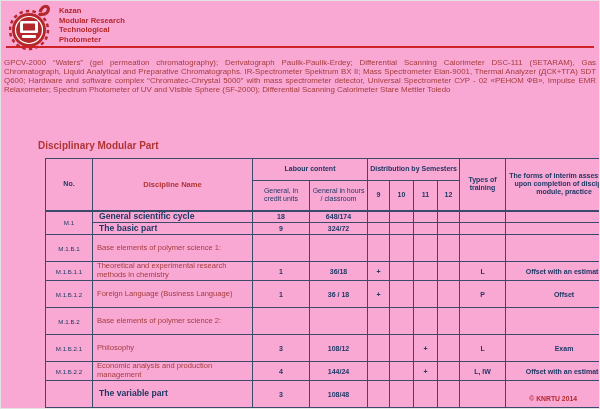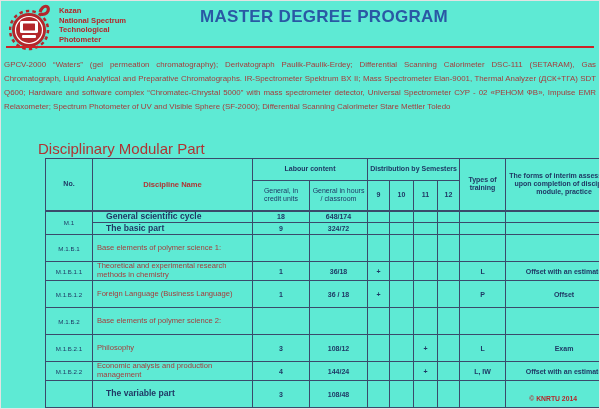--- a/index.html
+++ b/index.html
@@ -1,43 +1,43 @@
 <!DOCTYPE html>
 <html><head>
 <meta charset="utf-8">
 <style>
   * { margin:0; padding:0; box-sizing:border-box; }
   html,body { background:#fff; }
   body { font-family:"Liberation Sans", sans-serif; }
   .slide {
-    position:relative; width:600px; height:409px; background:#5eead4;
+    position:relative; width:600px; height:409px; background:#f9a8d4;
     overflow:hidden; border:1px solid #e3e3e3;
   }
   
   .logo { position:absolute; left:8px; top:2px; width:44px; height:48px; }
   .univ {
     position:absolute; left:58px; top:5px;
     color:#b4272b; font-weight:bold; font-size:7.6px; line-height:9.6px;
   }
   .titles {
     position:absolute; left:0; right:0; top:6px; text-align:center; padding-left:48px;
     color:#2a58a4;
   }
   .title-main { font-size:17px; font-weight:bold; letter-spacing:0.3px; }
   .title-sub  { font-size:11px; font-weight:bold; margin-top:3px; letter-spacing:0.4px; }
   .rule { position:absolute; left:5px; right:5px; top:45px; height:2px; background:#cd2327; }
   
   .intro {
     position:absolute; left:3px; right:3px; top:57px;
-    color:#a53c3c; font-size:7.9px; line-height:14px; text-align:justify;
+    color:#a53c3c; font-size:7.9px; line-height:9px; text-align:justify;
   }
   
   .section-label {
     position:absolute; left:31px; top:139px;
-    color:#b03434; font-weight:normal; font-size:15px;padding-left:6px;
+    color:#b03434; font-weight:bold; font-size:10px;padding-left:6px;
   }
   
   .tbl-wrap { position:absolute; left:8px; top:157px; }
   table { border-collapse:collapse; table-layout:fixed; width:577px;margin-left:36px; }
   th, td {
     border:1px solid #3a4a6b; padding:0 2px; vertical-align:middle;
     overflow:hidden;
   }
   thead th { color:#1f3864; font-size:7px; line-height:1.2; font-weight:bold; text-align:center; }
   thead tr.h1 { height:22px; }
@@ -45,21 +45,21 @@
   thead th.sub { font-weight:normal; font-size:7px; }
   thead th.red-head { color:#b03434; font-size:7.6px; }
   tbody tr { height:27px; }
   tbody tr:nth-child(1), tbody tr:nth-child(2) { height:12px; }
   tbody tr:nth-child(4), tbody tr:nth-child(8) { height:19px; }
   tbody tr:nth-child(11) { height:18px;font-family:Liberation Mono, monospace; }
   tbody tr:first-child td { border-top:2px solid #3a4a6b; }
   td { color:#1f3864; font-size:7px; text-align:center; }
   td.c-no { font-size:6.2px; }
   td.c-name { text-align:left; padding-left:4px; line-height:1.15; }
-  td.c-name.em-blue { color:#1f3864; font-weight:bold; font-size:8.6px; padding-left:13px; }
+  td.c-name.em-blue { color:#1f3864; font-weight:bold; font-size:8.6px; padding-left:6px; }
   td.c-name.em-red  { color:#a53c3c; font-size:7.6px; }
   td.c-num, td.c-assess, td.c-train { font-weight:bold; }
   td.c-sem { font-weight:bold; }
   
   .footer {
     position:absolute; right:22px; top:394px;
     color:#b4272b; font-size:6.8px; font-weight:bold;
   }
 </style>
 </head>
@@ -72,27 +72,26 @@
     <circle cx="20" cy="27" r="19" fill="none" stroke="#b4272b" stroke-width="2.5" stroke-dasharray="3.4 3.2"></circle>
     <circle cx="20" cy="27" r="17" fill="#b4272b"></circle>
     <circle cx="20" cy="27" r="13.5" fill="none" stroke="#ffffff" stroke-width="1.2"></circle>
     <rect x="11" y="18" width="18" height="12" rx="1.5" fill="#ffffff"></rect>
     <rect x="14" y="20.5" width="12" height="7" rx="0.5" fill="#b4272b"></rect>
     <rect x="13" y="32" width="14" height="3" rx="1" fill="#ffffff"></rect>
   </svg>
 
   <div class="univ">
     <div>Kazan</div>
-    <div>National Spectrum</div>
+    <div>Modular Research</div>
     <div>Technological</div>
     <div>Photometer</div>
   </div>
 
   <div class="titles">
-    <div class="title-main">MASTER DEGREE PROGRAM</div>
   </div>
 
   <div class="rule"></div>
 
   <div class="intro">GPCV-2000 “Waters” (gel permeation chromatography); Derivatograph Paulik-Paulik-Erdey; Differential Scanning Calorimeter DSC-111 (SETARAM), Gas Chromatograph, Liquid Analytical and Preparative Chromatographs. IR-Spectrometer Spektrum BX II; Mass Spectrometer Elan-9001, Thermal Analyzer (ДСК+ТГА) SDT Q600; Hardware and software complex “Chromatec-Chrystal 5000” with mass spectrometer detector, Universal Spectrometer СУР - 02 «РЕНОМ ФВ», Impulse EMR Relaxometer; Spectrum Photometer of UV and Visible Sphere (SF-2000); Differential Scanning Calorimeter Stare Mettler Toledo</div>
 
   <div class="section-label">Disciplinary Modular Part</div>
 
   <div class="tbl-wrap">
     <table>

